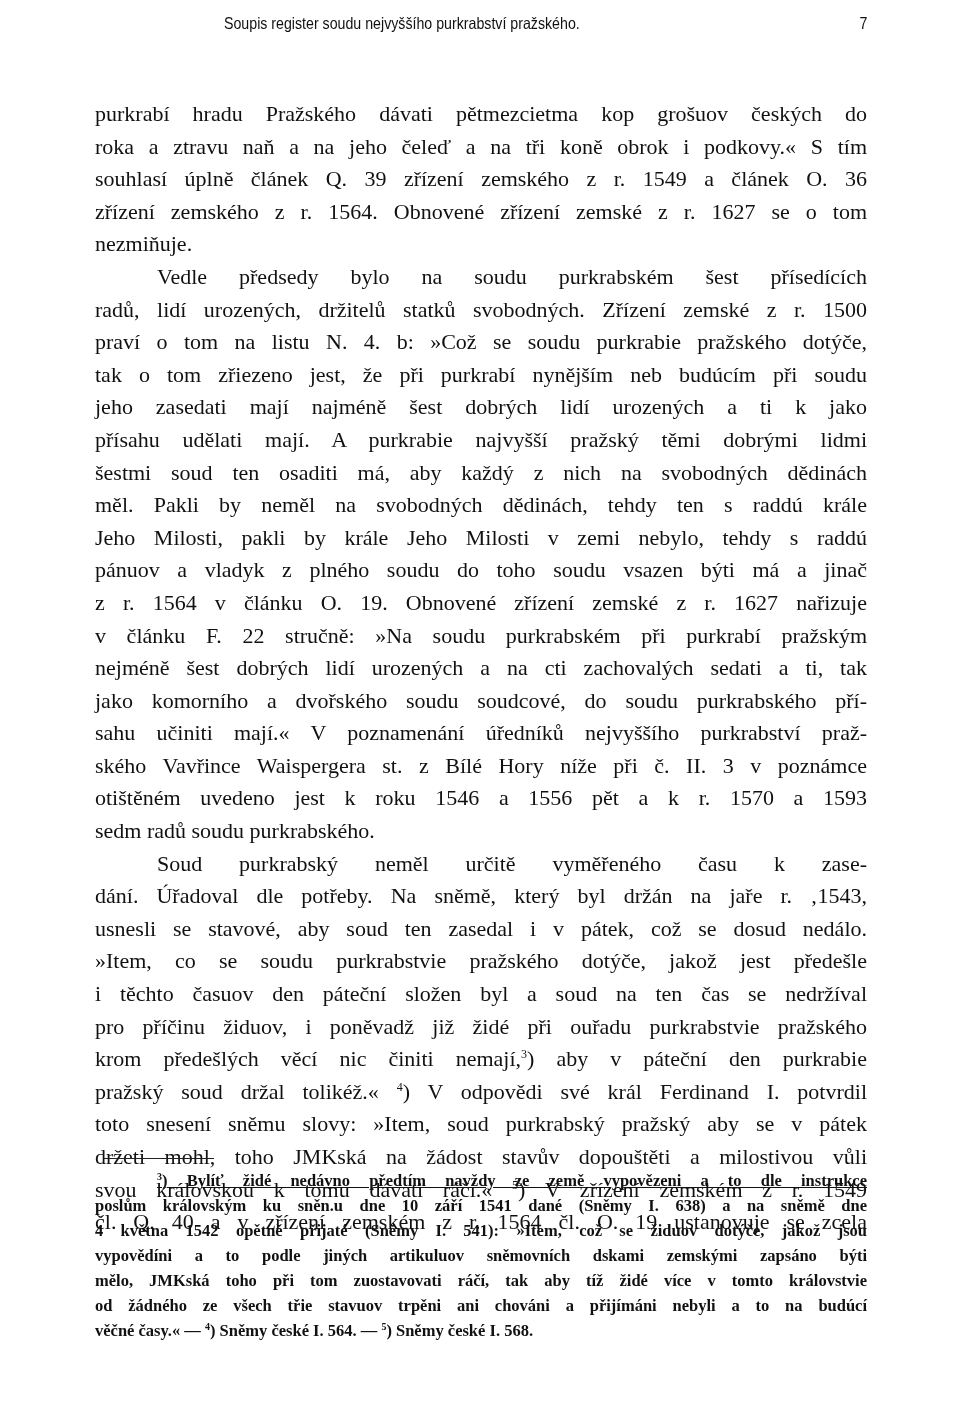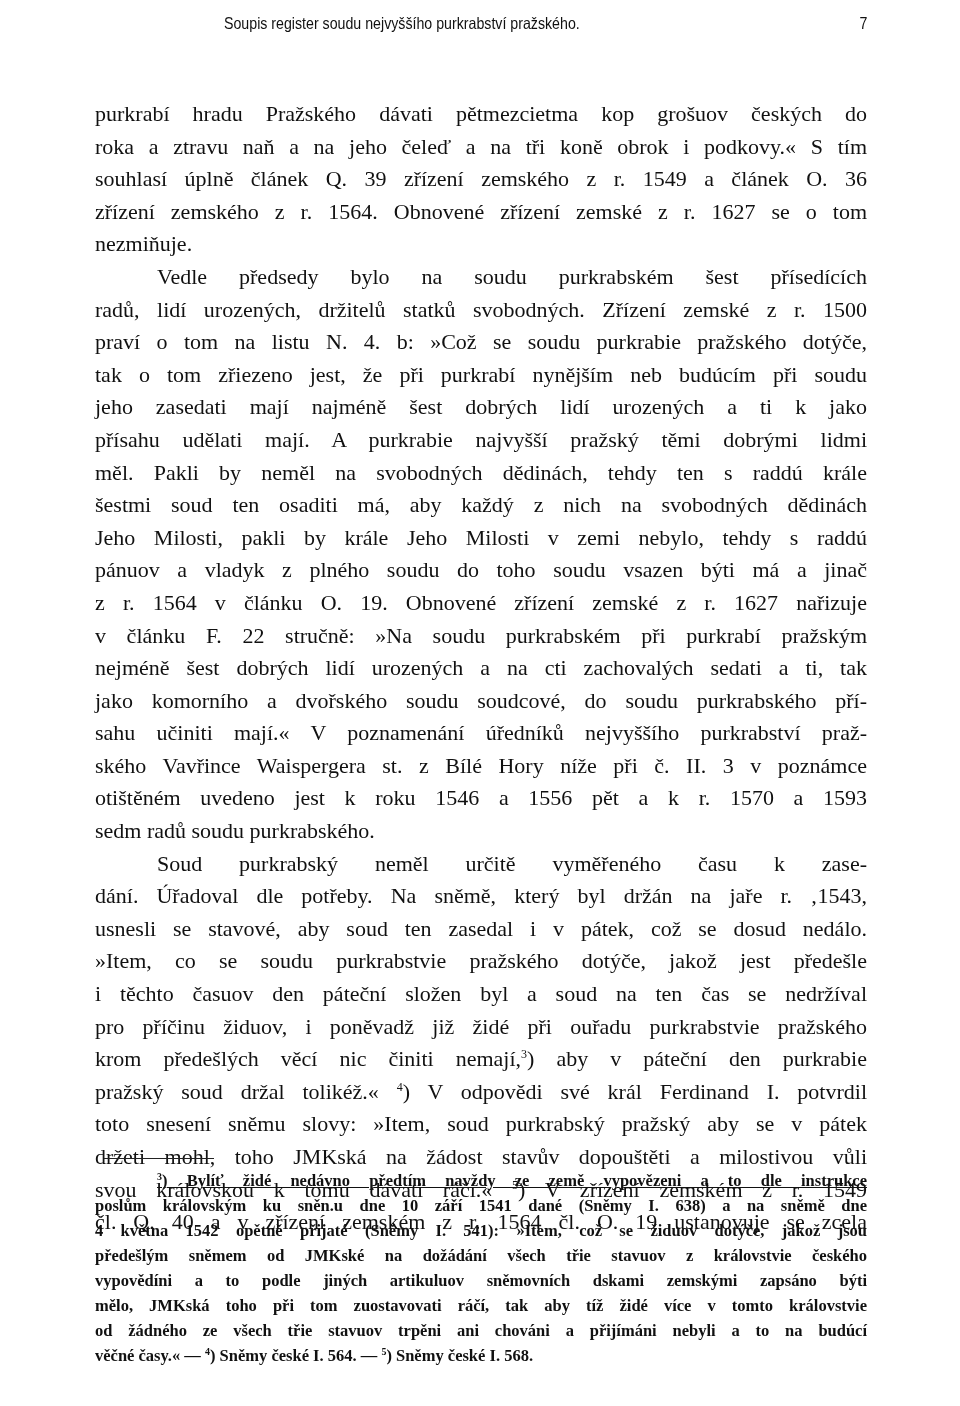--- a/index.html
+++ b/index.html
@@ -55,22 +55,22 @@
     <span class="line">roka a ztravu naň a na jeho čeleď a na tři koně obrok i podkovy.« S tím</span>
     <span class="line">souhlasí úplně článek Q. 39 zřízení zemského z r. 1549 a článek O. 36</span>
     <span class="line">zřízení zemského z r. 1564. Obnovené zřízení zemské z r. 1627 se o tom</span>
     <span class="line last">nezmiňuje.</span>
     <span class="line indent">Vedle předsedy bylo na soudu purkrabském šest přísedících</span>
     <span class="line">radů, lidí urozených, držitelů statků svobodných. Zřízení zemské z r. 1500</span>
     <span class="line">praví o tom na listu N. 4. b: »Což se soudu purkrabie pražského dotýče,</span>
     <span class="line">tak o tom zřiezeno jest, že při purkrabí nynějším neb budúcím při soudu</span>
     <span class="line">jeho zasedati mají najméně šest dobrých lidí urozených a ti k jako</span>
     <span class="line">přísahu udělati mají. A purkrabie najvyšší pražský těmi dobrými lidmi</span>
+    <span class="line">šestmi soud ten osaditi má, aby každý z nich na svobodných dědinách</span>
     <span class="line">měl. Pakli by neměl na svobodných dědinách, tehdy ten s raddú krále</span>
-    <span class="line">šestmi soud ten osaditi má, aby každý z nich na svobodných dědinách</span>
     <span class="line">Jeho Milosti, pakli by krále Jeho Milosti v zemi nebylo, tehdy s raddú</span>
     <span class="line">pánuov a vladyk z plného soudu do toho soudu vsazen býti má a jinač</span>
     <span class="line">z r. 1564 v článku O. 19. Obnovené zřízení zemské z r. 1627 nařizuje</span>
     <span class="line">v článku F. 22 stručně: »Na soudu purkrabském při purkrabí pražským</span>
     <span class="line">nejméně šest dobrých lidí urozených a na cti zachovalých sedati a ti, tak</span>
     <span class="line">jako komorního a dvořského soudu soudcové, do soudu purkrabského pří-</span>
     <span class="line">sahu učiniti mají.« V poznamenání úředníků nejvyššího purkrabství praž-</span>
     <span class="line">ského Vavřince Waispergera st. z Bílé Hory níže při č. II. 3 v poznámce</span>
     <span class="line">otištěném uvedeno jest k roku 1546 a 1556 pět a k r. 1570 a 1593</span>
     <span class="line last">sedm radů soudu purkrabského.</span>
@@ -87,20 +87,19 @@
     <span class="line"><span>svou královskou k tomu dávati ráčí.«</span> <sup>5</sup><span>) V zřízení zemském z r. 1549</span></span>
     <span class="line">čl. Q. 40 a v zřízení zemském z r. 1564 čl. O. 19 ustanovuje se zcela</span>
   </div>
 
   <div class="rule"></div>
 
   <div class="notes">
     <span class="line indent"><sup>3</sup><span>) Bylíť židé nedávno předtím navždy ze země vypovězeni a to dle instrukce</span></span>
     <span class="line">poslům královským ku sněn.u dne 10 září 1541 dané (Sněmy I. 638) a na sněmě dne</span>
     <span class="line">4 května 1542 opětně přijaté (Sněmy I. 541): »Item, což se židuov dotýče, jakož jsou</span>
-    <span class="line">předešlým sněmem od JMKské na dožádání všech třie stavuov z královstvie českého</span>
     <span class="line">vypovědíni a to podle jiných artikuluov sněmovních dskami zemskými zapsáno býti</span>
     <span class="line">mělo, JMKská toho při tom zuostavovati ráčí, tak aby tíž židé více v tomto královstvie</span>
     <span class="line">od žádného ze všech třie stavuov trpěni ani chováni a přijímáni nebyli a to na budúcí</span>
     <span class="line last"><span>věčné časy.« — </span><sup>4</sup><span>) Sněmy české I. 564. — </span><sup>5</sup><span>) Sněmy české I. 568.</span></span>
   </div>
 
 </div>
 
 </body></html>

